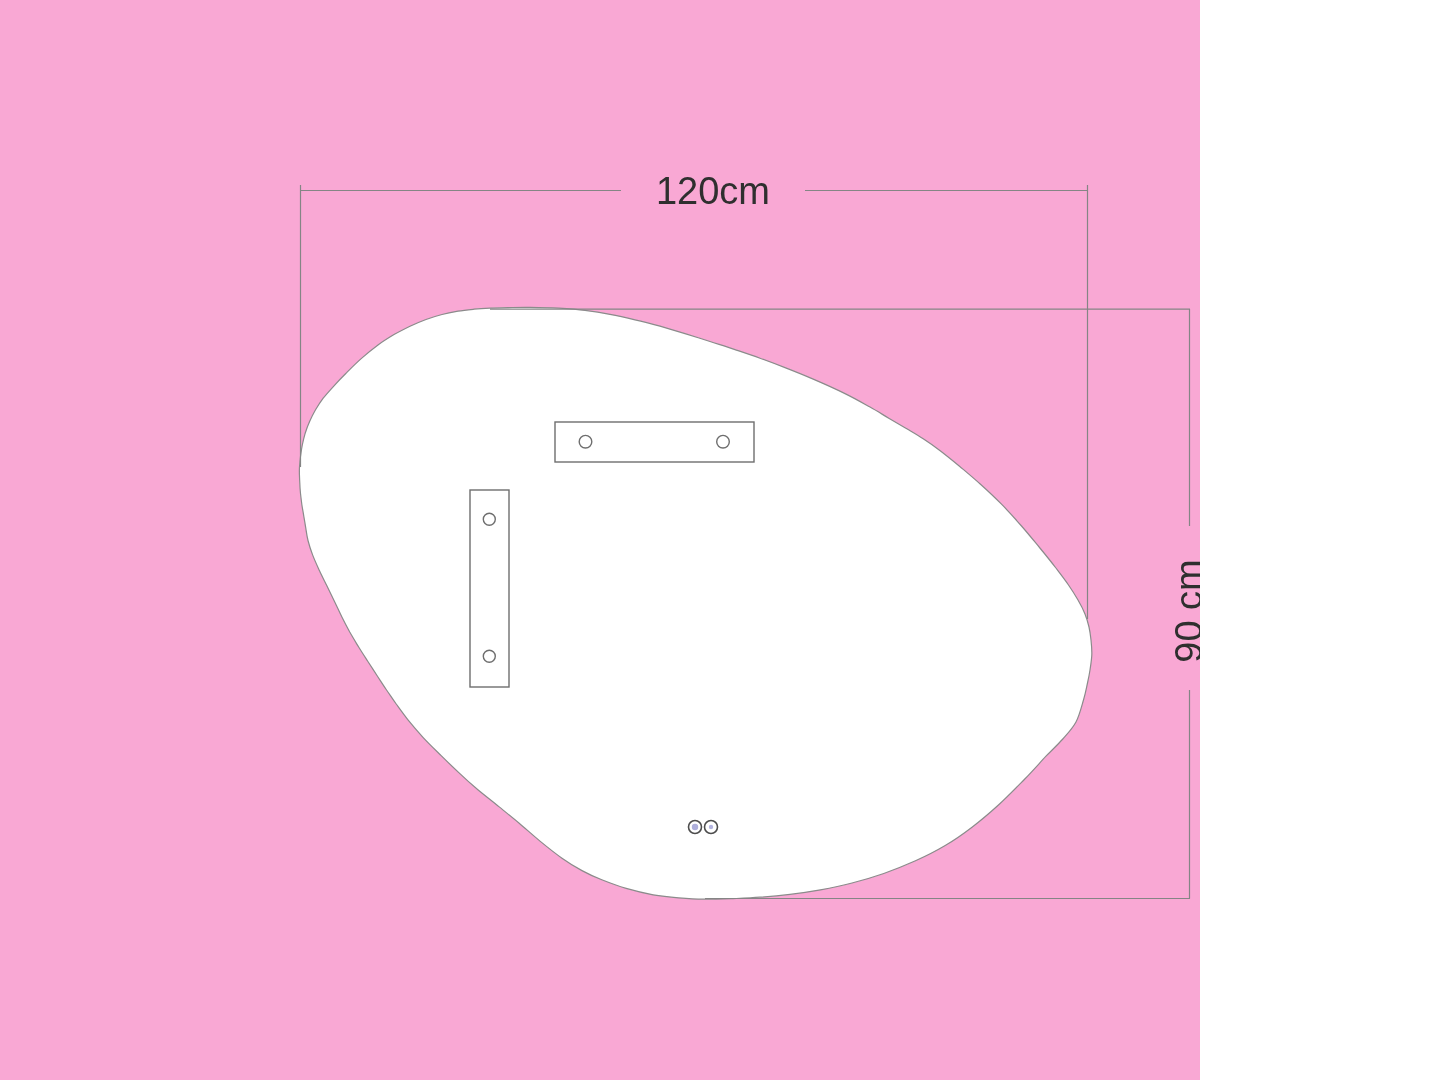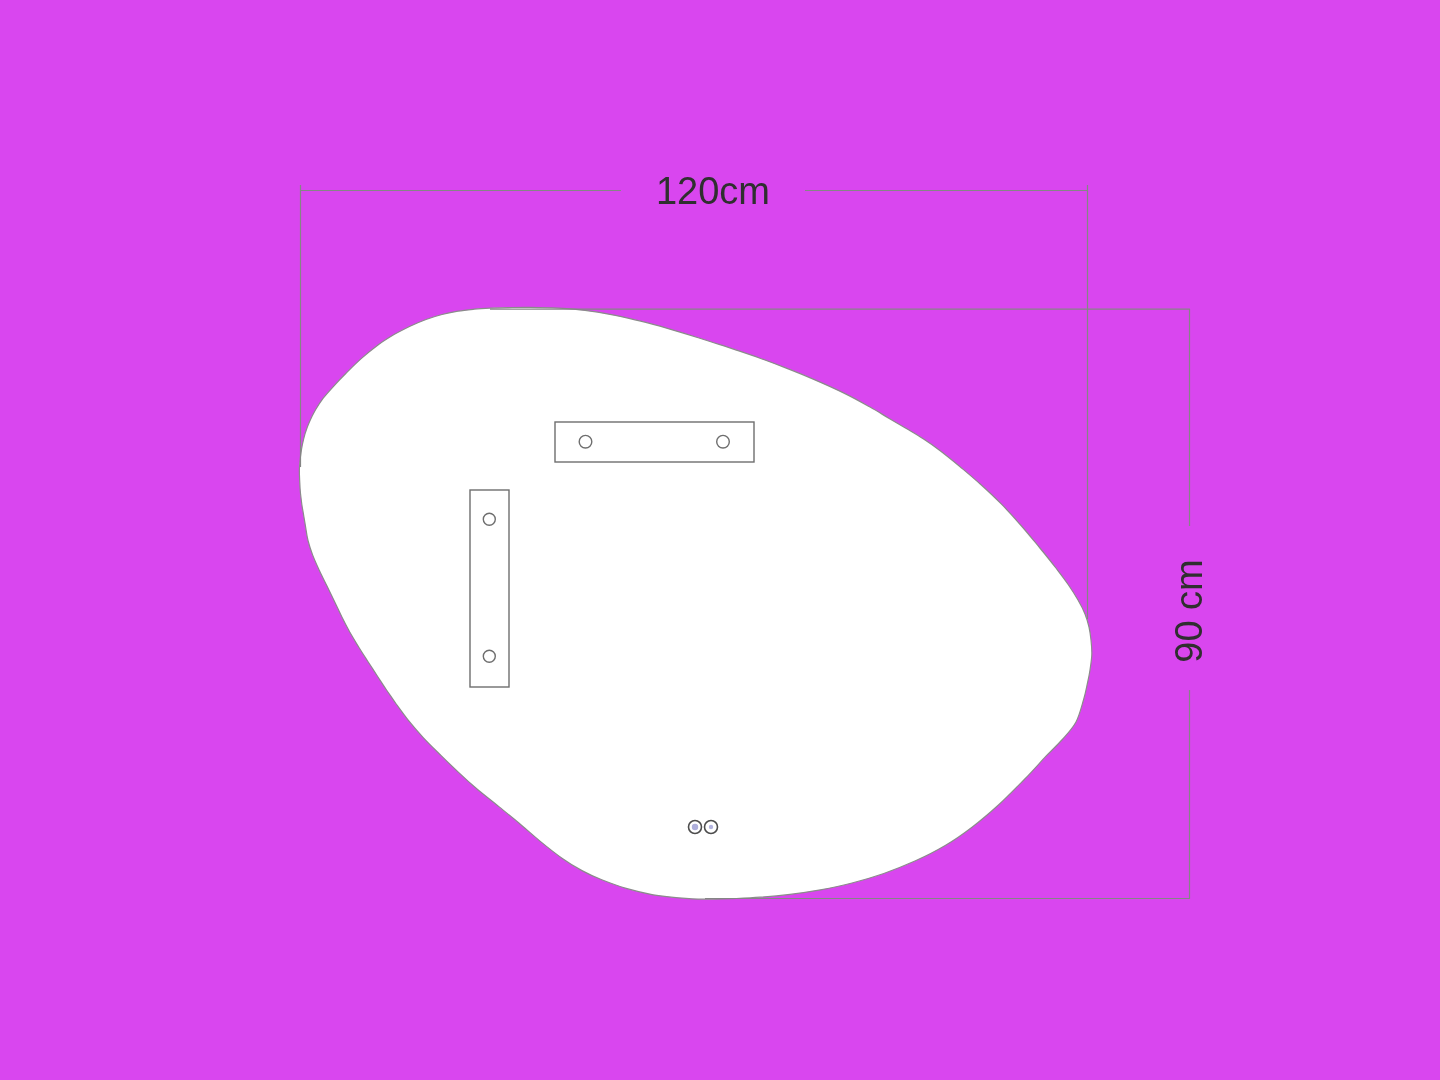--- a/index.html
+++ b/index.html
@@ -1,16 +1,16 @@
 <!DOCTYPE html>
 <html><head>
 <meta charset="utf-8">
 <style>
   html,body{margin:0;padding:0;background:#ffffff;}
-  .page{position:relative;width:1440px;height:1080px;background:#d946ef;overflow:hidden;}
+  .page{position:relative;width:1200px;height:1080px;background:#f9a8d4;overflow:hidden;}
   svg{position:absolute;top:0;left:0;}
   text{font-family:"Liberation Sans", sans-serif;}
 </style>
 </head>
 <body>
 <div class="page">
 <svg width="1440" height="1080" viewBox="0 0 1440 1080">
 
   <path d="M 530.0,307.4 C 538.5,307.5 549.6,307.7 558.8,308.2 C 567.9,308.8 576.5,309.4 585.0,310.4 C 593.5,311.5 601.7,312.8 610.0,314.4 C 618.3,315.9 626.7,317.8 635.0,319.8 C 643.3,321.7 651.7,323.9 660.0,326.2 C 668.3,328.6 676.7,331.1 685.0,333.6 C 693.3,336.2 701.7,338.8 710.0,341.5 C 718.3,344.2 726.7,346.8 735.0,349.6 C 743.3,352.4 751.7,355.2 760.0,358.2 C 768.3,361.2 776.0,364.1 785.0,367.6 C 794.0,371.1 803.8,375.0 813.8,379.4 C 823.8,383.7 835.6,389.0 845.0,393.6 C 854.4,398.2 862.6,402.9 870.0,407.0 C 877.4,411.1 883.1,414.9 889.2,418.5 C 895.4,422.1 901.1,425.4 906.8,428.8 C 912.4,432.1 917.6,435.0 923.2,438.8 C 928.9,442.5 934.5,446.4 940.5,451.0 C 946.5,455.6 952.9,460.8 959.5,466.2 C 966.1,471.8 973.2,477.7 980.2,484.0 C 987.2,490.3 994.6,497.2 1001.5,504.2 C 1008.4,511.2 1015.2,518.8 1021.5,526.0 C 1027.8,533.2 1033.8,540.6 1039.5,547.5 C 1045.2,554.4 1050.7,561.2 1055.5,567.5 C 1060.3,573.8 1064.8,579.6 1068.5,585.0 C 1072.2,590.4 1075.2,595.2 1078.0,600.0 C 1080.8,604.8 1083.2,609.5 1085.0,614.0 C 1086.8,618.5 1088.0,622.7 1089.0,627.0 C 1090.0,631.3 1090.5,635.3 1091.0,640.0 C 1091.5,644.7 1092.0,650.0 1091.8,655.0 C 1091.6,660.0 1090.7,665.3 1090.0,670.0 C 1089.3,674.7 1088.6,678.0 1087.5,683.0 C 1086.4,688.0 1085.4,693.5 1083.5,700.0 C 1081.6,706.5 1079.5,715.5 1076.0,722.0 C 1072.5,728.5 1067.8,733.3 1062.8,739.0 C 1057.8,744.7 1052.3,749.6 1046.0,756.2 C 1039.7,762.9 1032.6,771.0 1024.8,779.0 C 1016.9,787.0 1007.8,796.5 999.0,804.5 C 990.2,812.5 981.0,820.4 972.0,827.2 C 963.0,834.1 954.7,839.9 945.2,845.5 C 935.8,851.1 925.8,856.1 915.5,860.8 C 905.2,865.4 894.3,869.8 883.8,873.5 C 873.2,877.2 862.5,880.3 852.0,883.0 C 841.5,885.7 830.8,887.9 820.5,889.8 C 810.2,891.6 800.1,893.1 790.0,894.4 C 779.9,895.6 769.9,896.5 760.0,897.2 C 750.1,898.0 740.2,898.3 730.8,898.7 C 721.2,899.0 711.7,899.3 703.0,899.2 C 694.3,899.1 686.8,898.5 678.5,897.8 C 670.2,897.1 662.0,896.3 653.2,894.8 C 644.5,893.2 634.8,890.9 626.2,888.4 C 617.7,885.9 609.1,882.7 601.8,879.8 C 594.4,876.8 588.6,874.2 582.0,870.6 C 575.4,867.0 569.0,863.2 562.0,858.2 C 555.0,853.3 547.1,846.9 540.0,841.1 C 532.9,835.3 526.3,829.2 519.5,823.5 C 512.7,817.8 506.1,812.5 499.2,806.9 C 492.4,801.3 485.0,795.7 478.2,790.0 C 471.5,784.3 465.0,778.5 458.8,772.6 C 452.5,766.8 446.4,760.8 440.5,755.0 C 434.6,749.2 428.6,743.4 423.2,737.6 C 417.9,731.8 412.8,725.9 408.2,720.2 C 403.8,714.6 399.9,709.1 396.2,704.0 C 392.6,698.9 389.5,694.2 386.2,689.5 C 383.0,684.8 380.1,680.2 377.0,675.5 C 373.9,670.8 371.0,666.3 367.9,661.5 C 364.8,656.7 361.5,651.7 358.5,646.8 C 355.5,641.8 352.4,636.7 349.6,631.8 C 346.9,626.8 344.4,622.0 341.9,617.0 C 339.4,612.0 337.0,606.6 334.5,601.5 C 332.0,596.4 329.5,591.2 327.0,586.1 C 324.5,581.0 321.9,576.0 319.5,570.8 C 317.1,565.5 314.5,559.9 312.6,554.9 C 310.7,549.8 309.1,544.9 308.0,540.5 C 306.9,536.1 306.4,532.2 305.8,528.2 C 305.1,524.3 304.6,520.6 303.9,516.8 C 303.3,512.9 302.5,508.9 301.9,505.0 C 301.4,501.1 300.9,497.2 300.5,493.5 C 300.1,489.8 299.9,486.2 299.8,483.0 C 299.6,479.8 299.5,476.7 299.4,474.0 C 299.4,471.3 299.3,469.9 299.5,467.0 C 299.7,464.1 300.1,460.2 300.5,456.5 C 301.0,452.8 301.5,448.9 302.3,445.0 C 303.1,441.1 304.1,437.1 305.2,433.2 C 306.4,429.4 307.8,425.6 309.5,421.8 C 311.2,417.9 313.1,413.9 315.4,410.0 C 317.7,406.1 320.3,402.1 323.2,398.2 C 326.2,394.4 329.4,390.9 333.1,386.8 C 336.9,382.6 341.0,378.2 345.8,373.5 C 350.5,368.8 356.1,363.1 361.5,358.4 C 366.9,353.6 372.6,349.0 378.0,345.0 C 383.4,341.0 388.7,337.8 394.0,334.6 C 399.3,331.5 404.7,328.8 410.0,326.2 C 415.3,323.7 420.7,321.5 426.0,319.5 C 431.3,317.5 436.7,315.9 442.0,314.5 C 447.3,313.1 452.7,312.1 458.0,311.2 C 463.3,310.4 468.7,309.8 474.0,309.2 C 479.3,308.7 484.3,308.4 490.0,308.1 C 495.7,307.9 501.3,307.7 508.0,307.6 C 514.7,307.5 521.5,307.3 530.0,307.4 Z" fill="#ffffff" stroke="#8b8b8b" stroke-width="1.2"></path>
 

